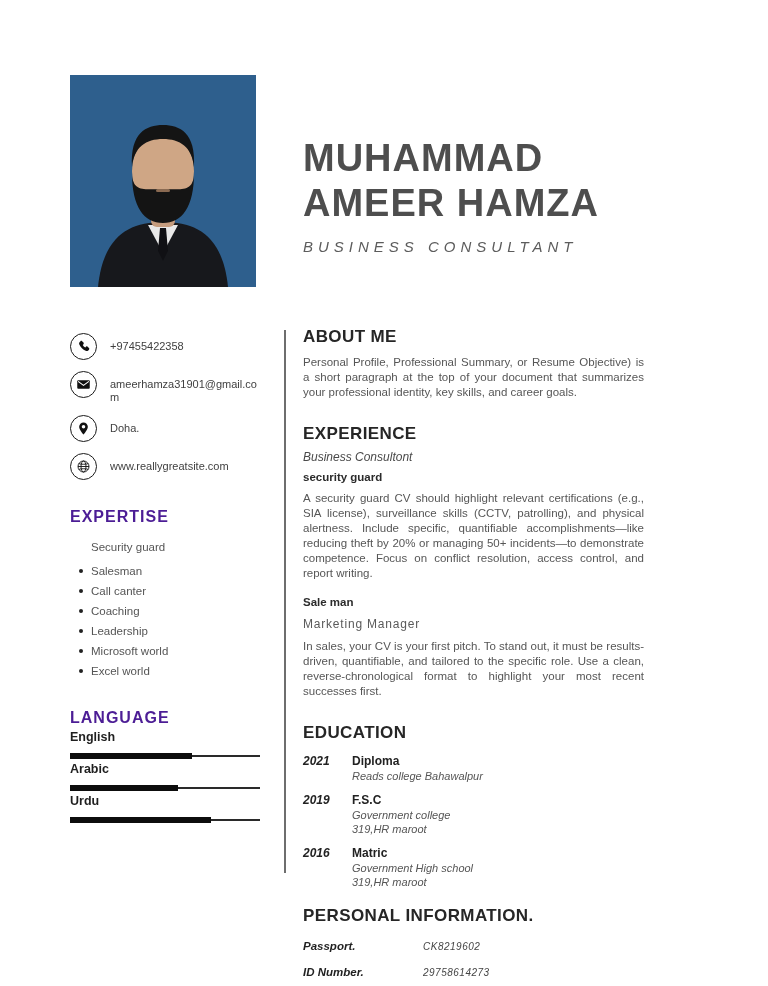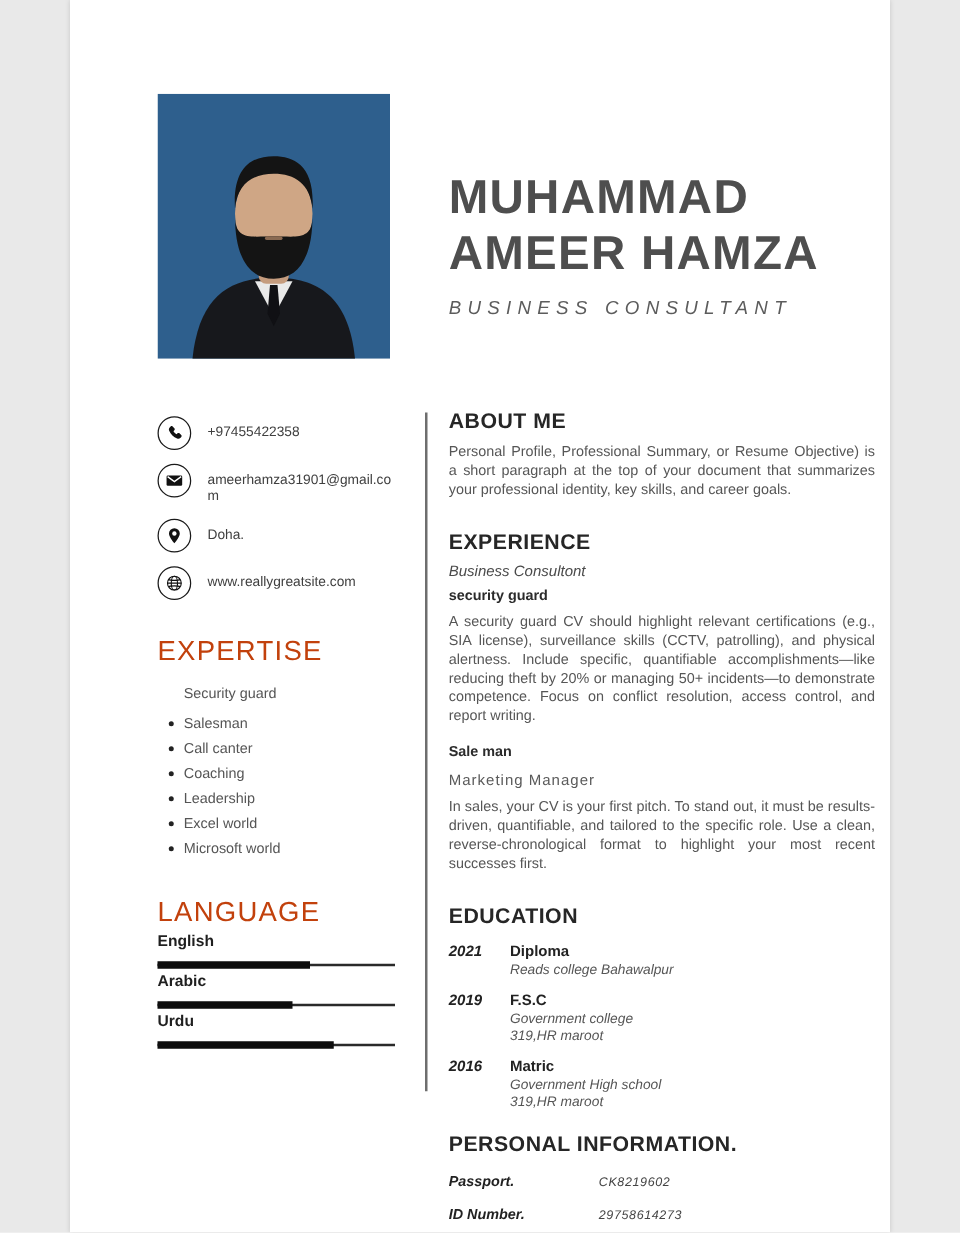--- a/index.html
+++ b/index.html
@@ -1,38 +1,38 @@
 <!DOCTYPE html>
 <html><head>
 <meta charset="utf-8">
 <style>
   * { margin:0; padding:0; box-sizing:border-box; }
   html,body { background:#e9e9e9; }
   .page {
-    position:relative; width:656px; height:986px; margin:0 auto;
+    position:relative; width:768px; height:986px; margin:0 auto;
     background:#ffffff; font-family:"Liberation Sans", sans-serif;
     color:#444; overflow:hidden; box-shadow:0 0 4px rgba(0,0,0,.15);padding-left:24px;
   }
   
   .photo { position:absolute; left:70px; top:75px; width:186px; height:212px; display:block; }
   
   .header-block { position:absolute; left:303px; top:136px; width:420px; }
   .person-name { font-size:38px; line-height:45px; font-weight:700; color:#4e4e4e; letter-spacing:1px; }
   .person-name span { display:block; }
   .job-title { margin-top:12px; font-size:15px; font-style:italic; letter-spacing:5px; color:#5c5c5c; font-weight:500; }
   
   .sidebar { position:absolute; left:70px; top:333px; width:206px; }
   .contact-item { display:flex; align-items:flex-start; margin-bottom:11px; }
   .icon-circle {
     flex:0 0 27px; width:27px; height:27px; border:1.6px solid #1a1a1a; border-radius:50%;
     display:flex; align-items:center; justify-content:center;
   }
   .icon-circle svg { width:15px; height:15px; display:block; }
   .contact-text { margin-left:13px; padding-top:7px; font-size:11px; color:#3f3f3f; width:150px; word-break:break-all; line-height:13px; }
-  .side-heading { margin-top:28px; font-size:22px; font-weight:400; letter-spacing:1px; color:#c2410c; }
+  .side-heading { margin-top:28px; font-size:16px; font-weight:700; letter-spacing:1px; color:#4c1d95; }
   .expertise-lead { margin-top:15px; margin-left:21px; font-size:11.5px; color:#555; }
   .expertise-list { list-style:none; margin-top:8px; }
   .expertise-list li { position:relative; margin-left:21px; padding-left:0; font-size:11.5px; color:#555; line-height:20px; }
   .expertise-list li::before { content:""; position:absolute; left:-12px; top:8px; width:4px; height:4px; border-radius:50%; background:#222; }
   .lang-block { margin-top:3px; }
   .lang-name { font-size:12.5px; font-weight:700; color:#1f1f1f; }
   .lang-bar { position:relative; margin-top:9px; width:190px; height:6px; }
   .lang-track { position:absolute; left:0; top:2px; width:100%; height:2px; background:#2a2a2a; }
   .lang-fill { position:absolute; left:0; top:0; height:6px; background:#0d0d0d; }
   
@@ -134,22 +134,22 @@
     </div>
 
     <section>
       <h2 class="side-heading">EXPERTISE</h2>
       <div class="expertise-lead">Security guard</div>
       <ul class="expertise-list">
         <li>Salesman</li>
         <li>Call canter</li>
         <li>Coaching</li>
         <li>Leadership</li>
+        <li>Microsoft world</li>
         <li>Excel world</li>
-        <li>Microsoft world</li>
       </ul>
     </section>
 
     <section>
       <h2 class="side-heading">LANGUAGE</h2>
 
       <div class="lang-block">
         <div class="lang-name">English</div>
         <div class="lang-bar">
           <div class="lang-track"></div>

